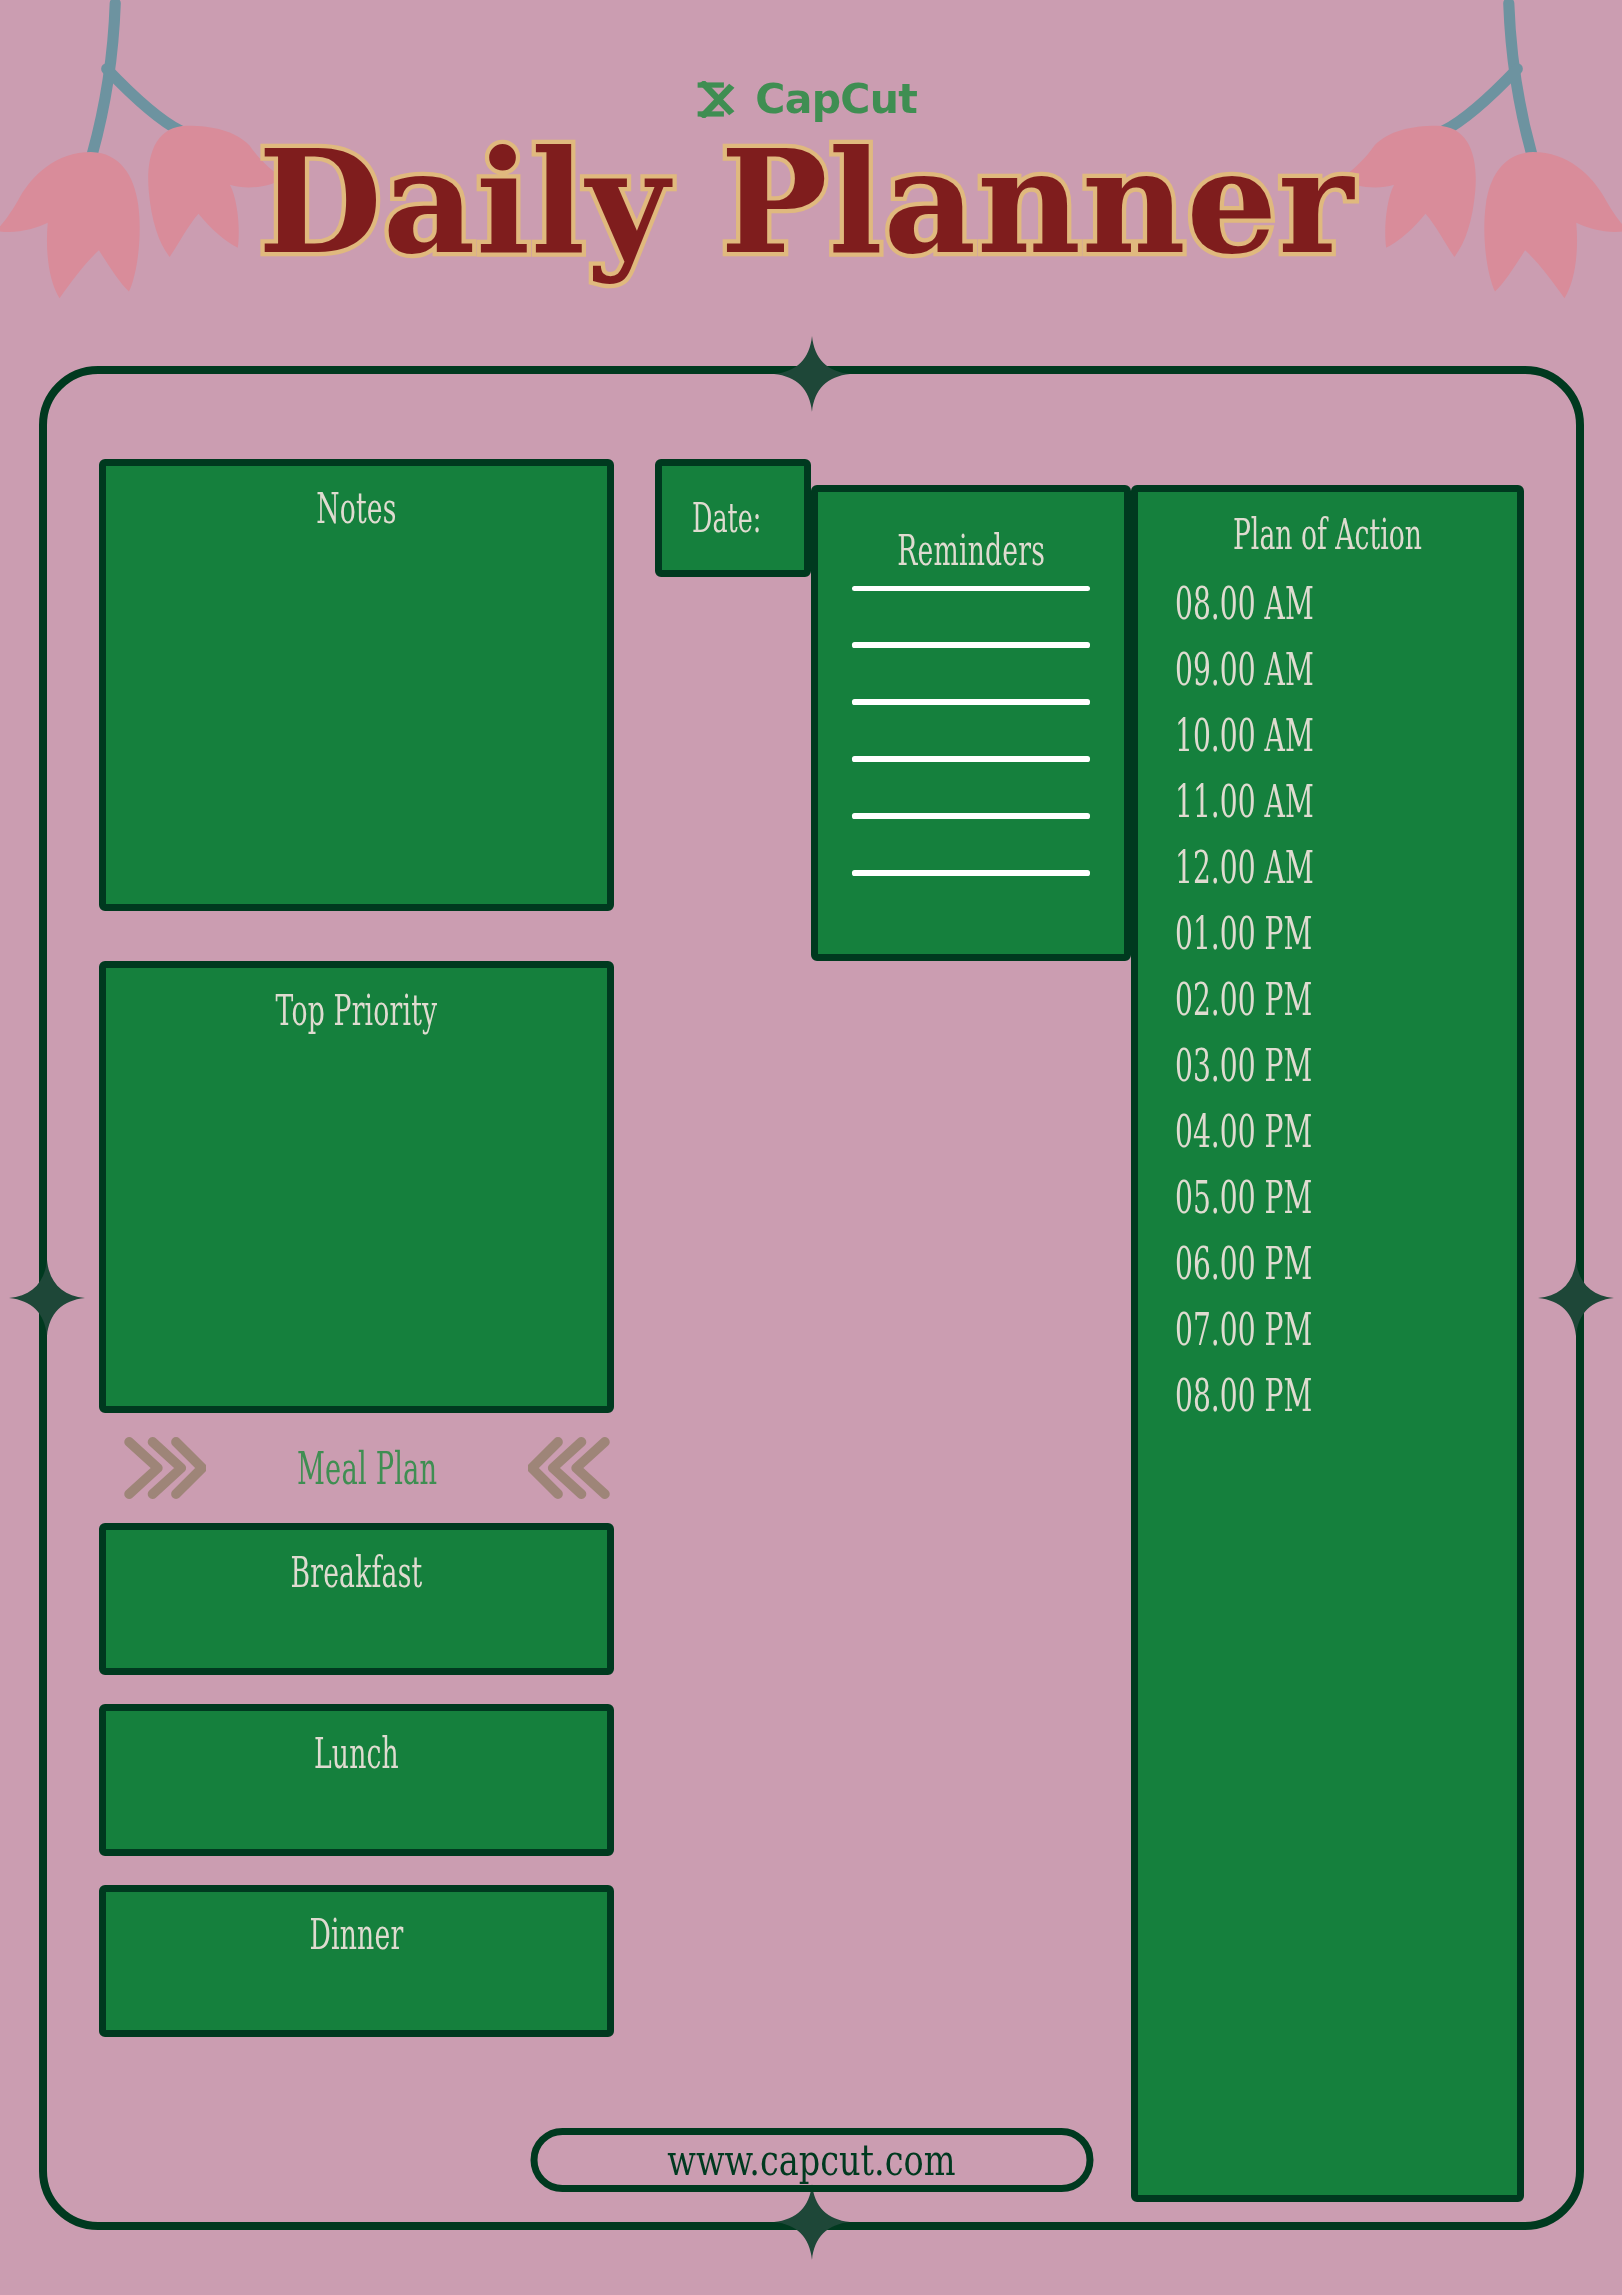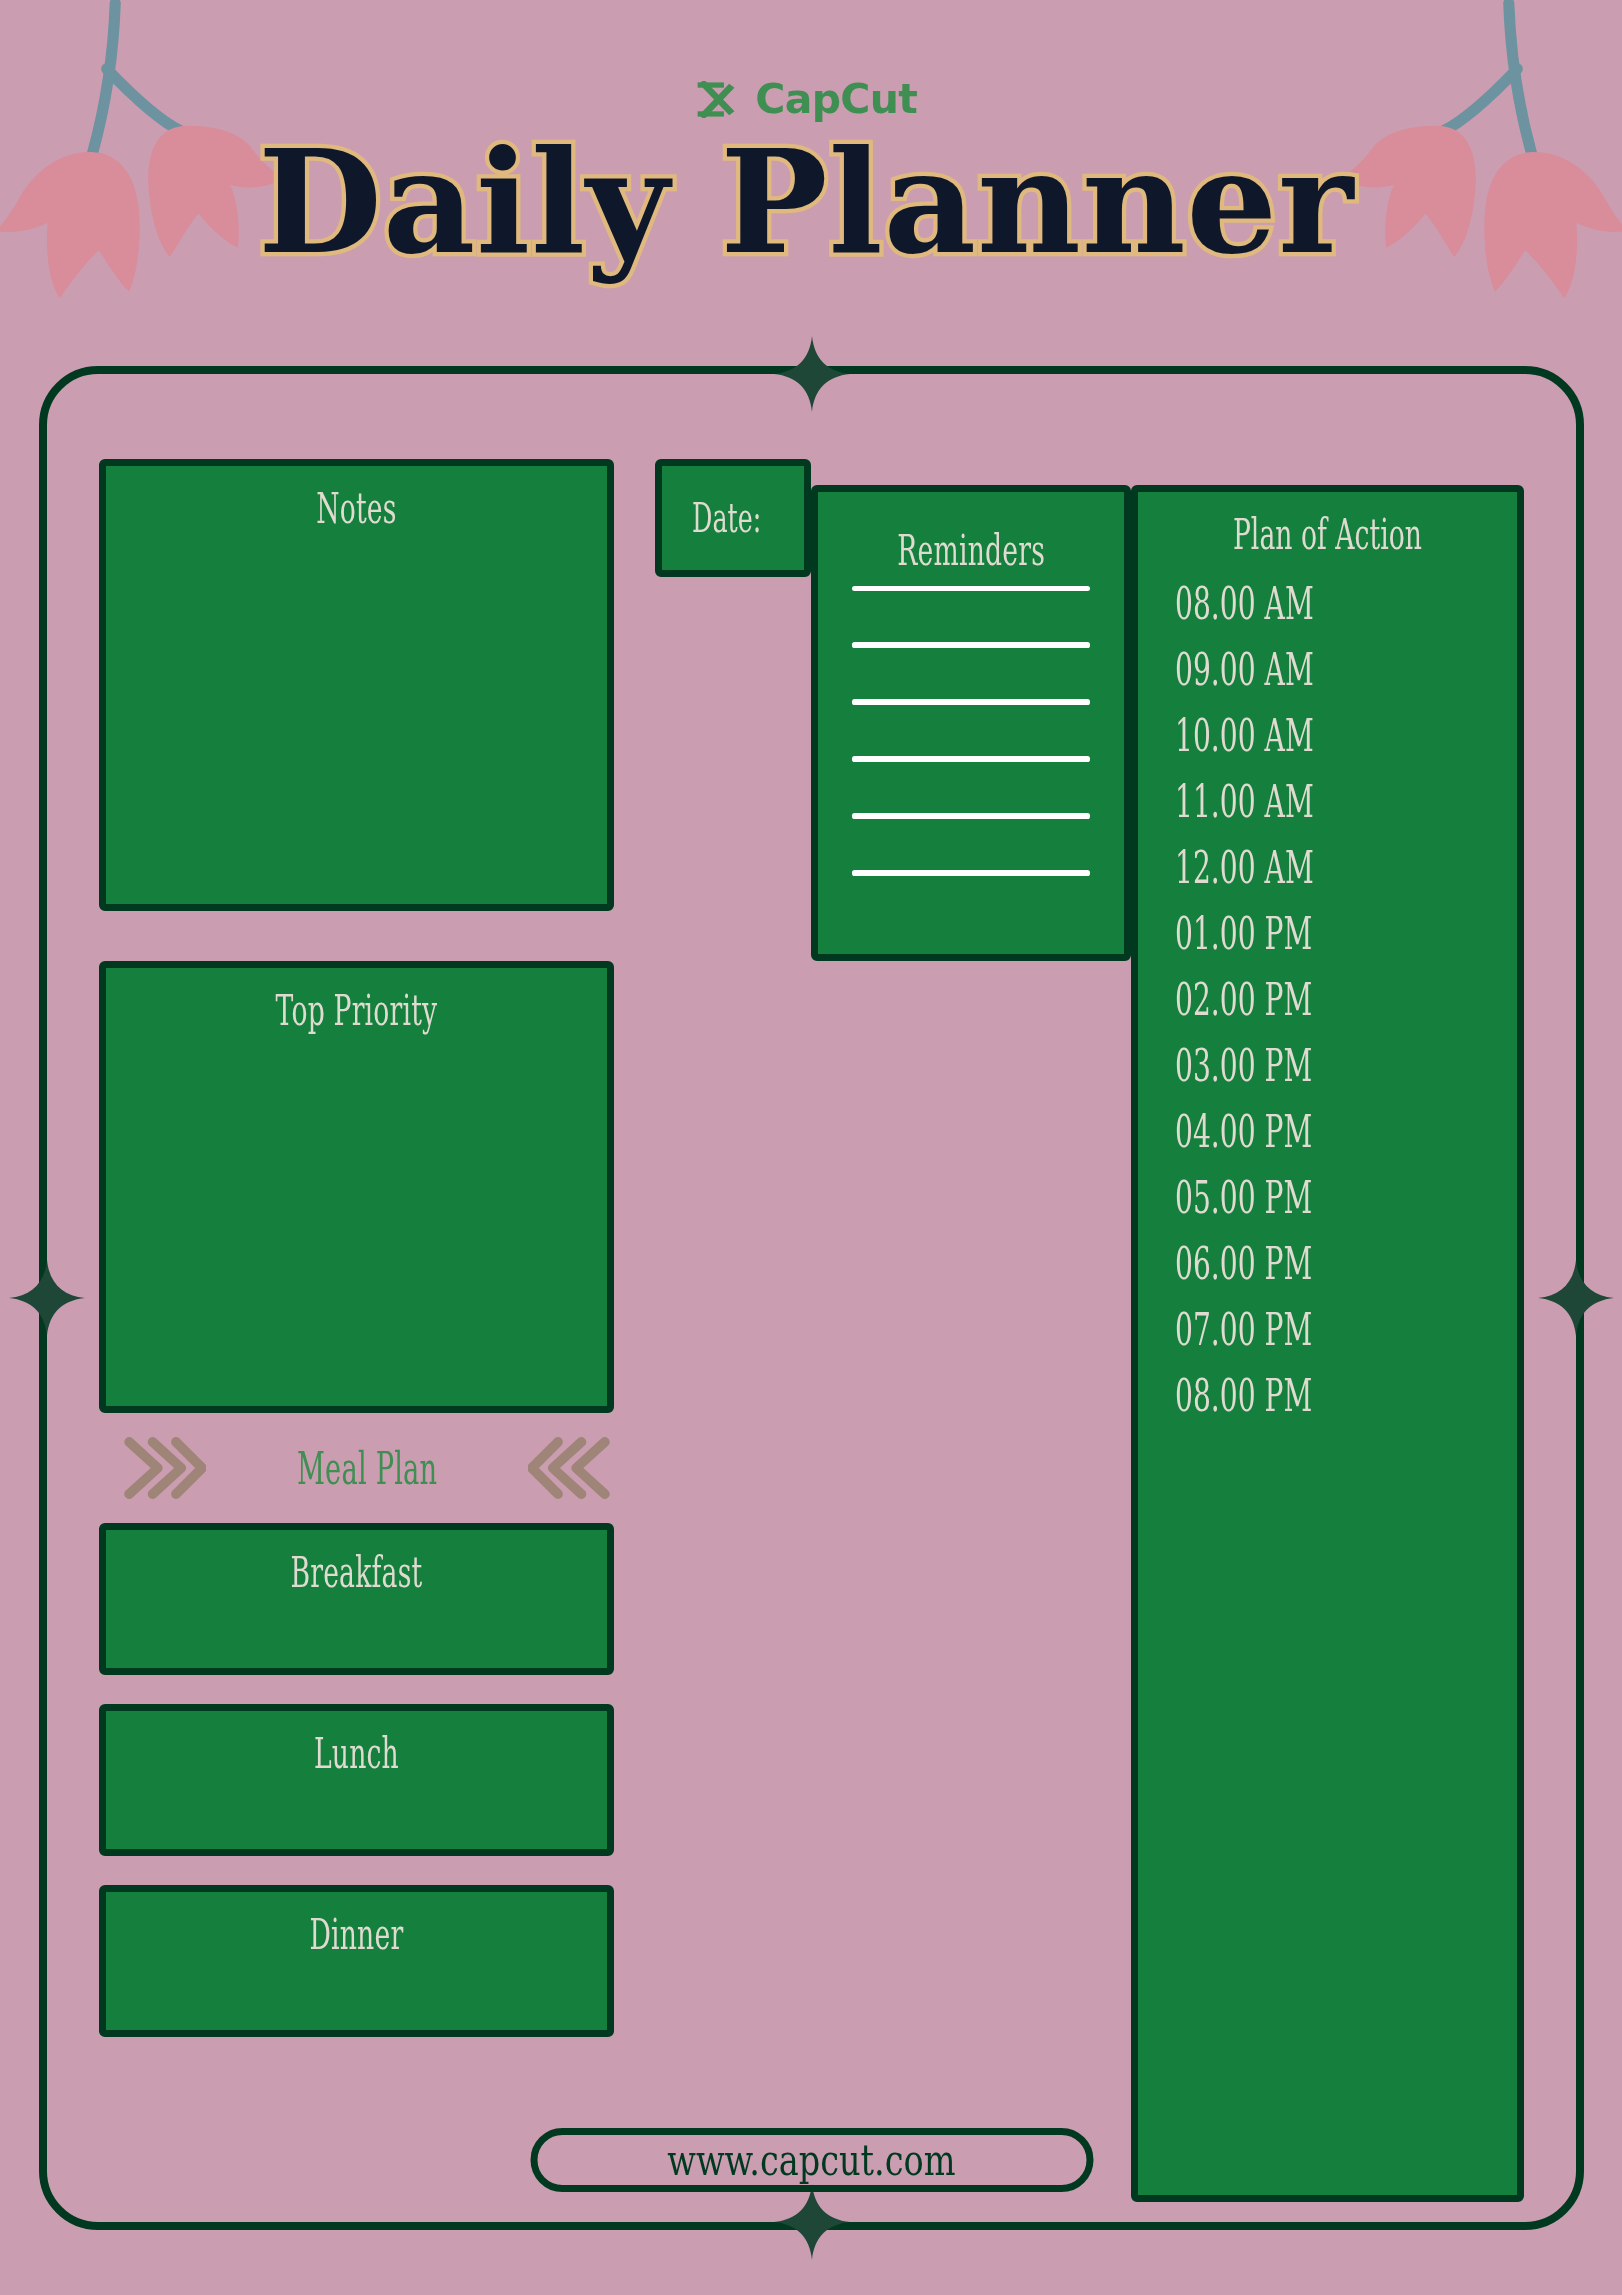--- a/index.html
+++ b/index.html
@@ -18,21 +18,21 @@
   .header{position:absolute;top:0;left:0;right:11px;height:340px;
           display:flex;flex-direction:column;align-items:center;}
   .brand{display:flex;align-items:center;gap:14.4px;margin-top:76px;height:47px;}
   .brand-mark{width:46px;height:37px;display:block;}
   .brand-name{font-family:"DejaVu Sans", sans-serif;font-size:41px;font-weight:700;
               color:#3f8e52;letter-spacing:-0.7px;line-height:1;}
   .title{
     margin-top:3.9px;
     font-family:"DejaVu Serif", serif;
     font-size:143px;font-weight:700;line-height:1.05;
-    color:#0f172a;
+    color:#7f1d1d;
     letter-spacing:0.7px;
     -webkit-text-stroke:8.5px #e0b97e;
     paint-order:stroke fill;
     white-space:nowrap;
   }
 
   
   .frame{
     position:absolute;left:39px;top:366px;right:39px;bottom:65px;
     border:8.5px solid #00391f;border-radius:59px;

